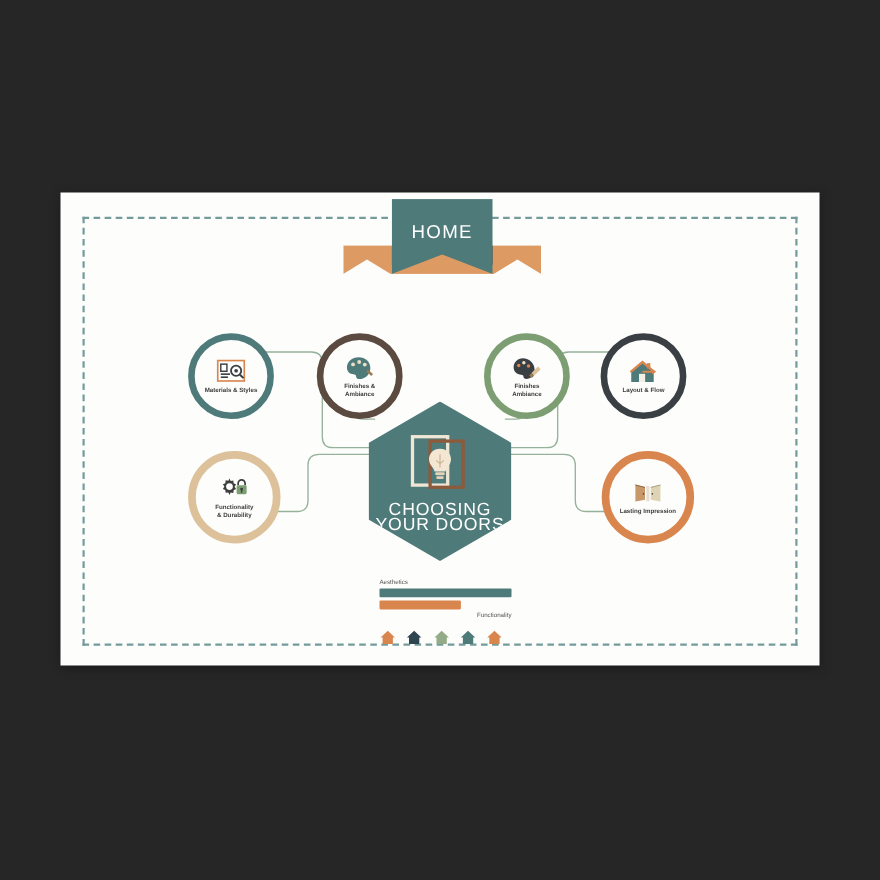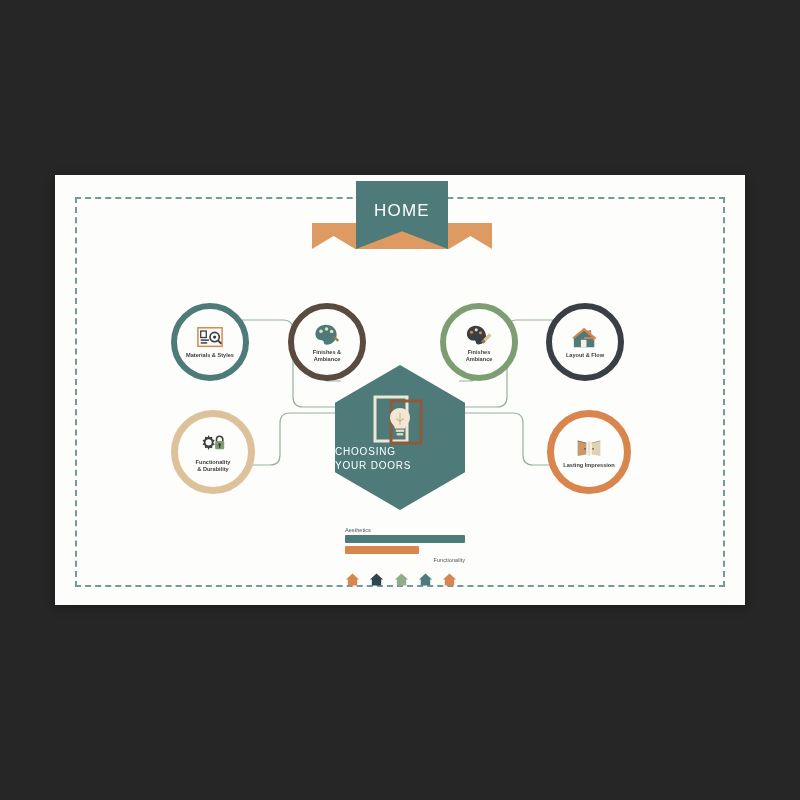--- a/index.html
+++ b/index.html
@@ -110,25 +110,25 @@
     position: absolute;
     left: 50%;
     top: 26px;
     transform: translateX(-50%);
     width: 58px;
     height: 58px;
   }
   .hex-text {
     position: absolute;
     left: 0;
-    top: 80px;
+    top: 92px;
     width: 130px;
-    text-align: left;
+    text-align: center;
     color: #ffffff;
-    font-size: 10px;
+    font-size: 16px;
     line-height: 14px;
     letter-spacing: 0.8px;
   }
 
   
   .node {
     position: absolute;
     width: 78px;
     height: 78px;
     border-radius: 50%;

